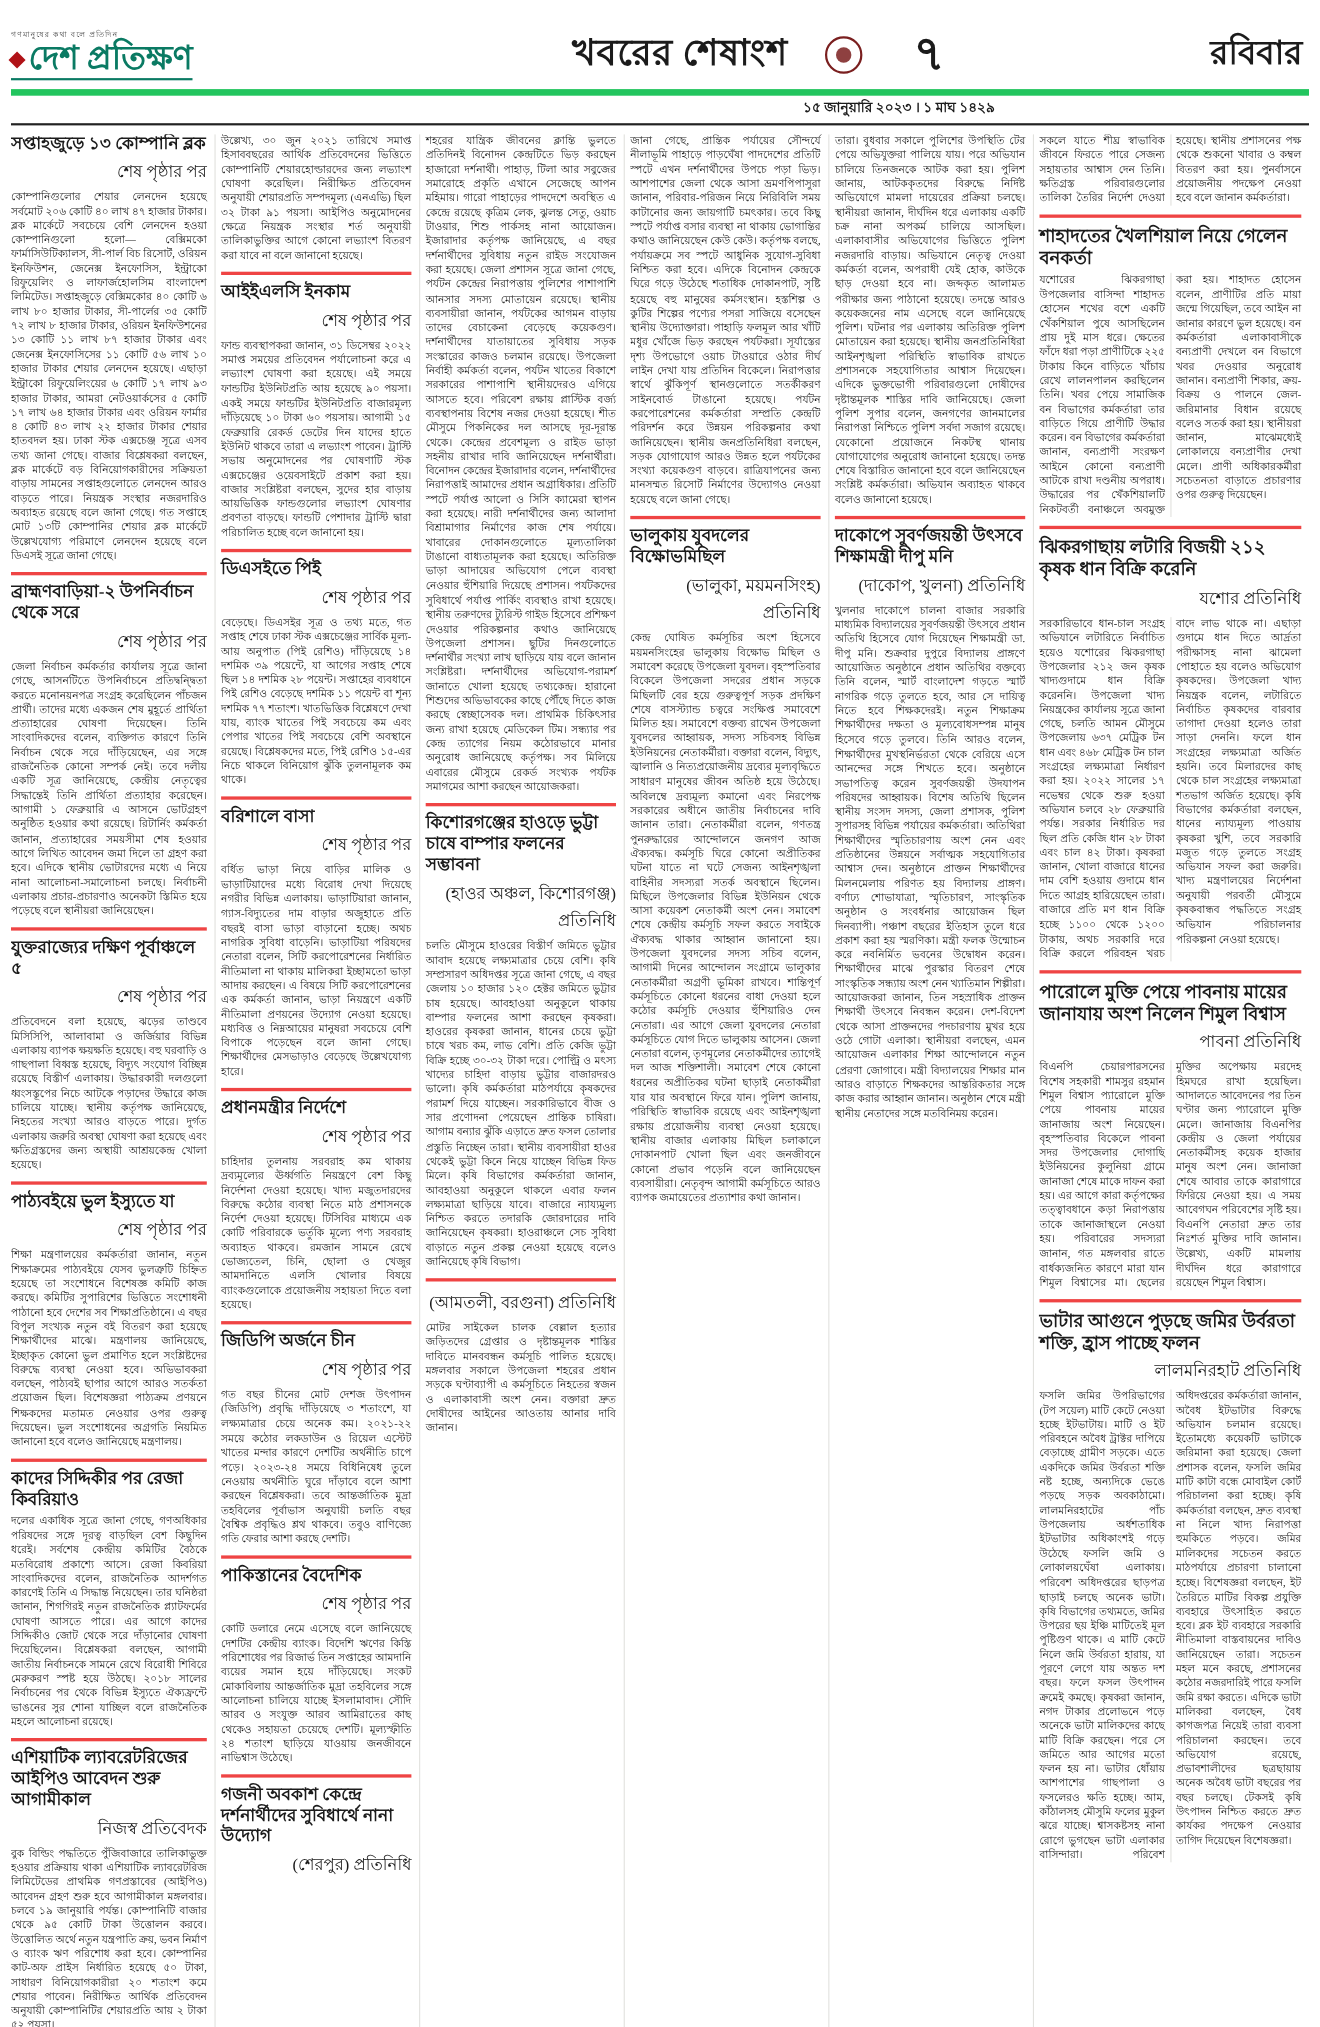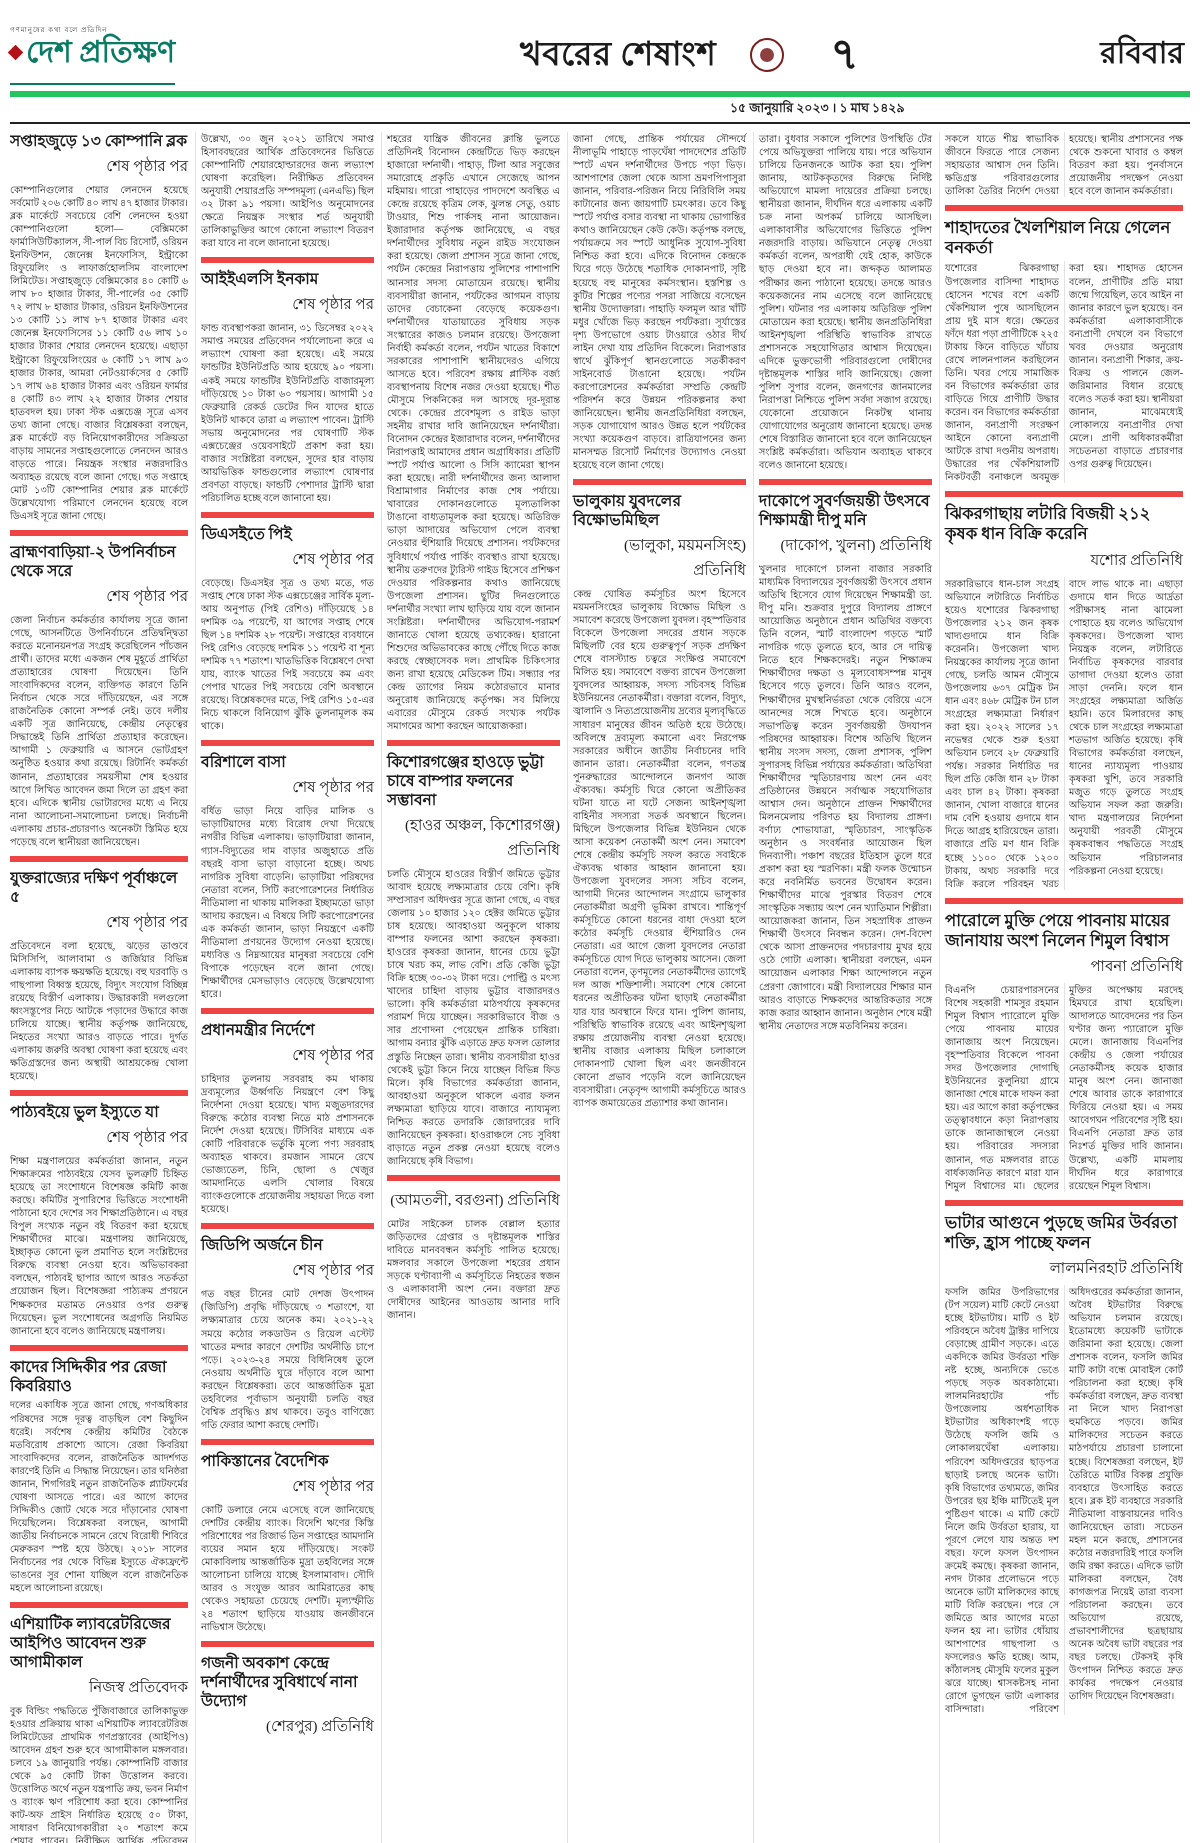--- a/index.html
+++ b/index.html
@@ -3,40 +3,40 @@
 <meta charset="utf-8">
 <style>
   html,body { margin:0; padding:0; background:#f2f2ee; }
   body { width:1200px; height:1843px; font-family:"Liberation Serif","DejaVu Serif",serif; color:#1b1b1b; }
   .page { width:1200px; height:1843px; box-sizing:border-box; background:#ffffff; padding:24px 10px 6px 10px; overflow:hidden; }
 
   
   .masthead-row { display:flex; align-items:center; }
   .brand { width:300px; }
   .brand-tagline { font-size:7px; color:#444; letter-spacing:1px; margin-bottom:1px; }
-  .brand-name { display:flex; align-items:center; gap:5px; border-bottom:2px solid #0a7a63; padding-bottom:16px; width:fit-content; }
+  .brand-name { display:flex; align-items:center; gap:5px; border-bottom:2px solid #0a7a63; padding-bottom:2px; width:fit-content; }
   .brand-mark { width:11px; height:11px; background:#b01217; display:inline-block; transform:rotate(45deg); }
   .brand-text { font-size:30px; font-weight:bold; color:#0a7a63; line-height:1; }
   .section-title { margin-left:210px; font-size:33px; font-weight:bold; line-height:1; letter-spacing:0.5px; }
   .emblem { margin-left:34px; width:30px; height:30px; border-radius:50%; border:2px solid #7a1f1f; display:flex; align-items:center; justify-content:center; }
   .emblem-inner { width:14px; height:14px; border-radius:50%; background:#7a1f1f; opacity:.85; }
   .page-number { margin-left:46px; font-size:44px; font-weight:bold; line-height:.9; }
   .weekday { margin-left:auto; font-size:30px; font-weight:bold; padding-right:6px; }
 
   .date-rule { margin-top:6px; border-top:6px solid #22c55e; border-bottom:2px solid #222; padding:2px 0 3px 0; }
   .date-line { display:block; margin-left:720px; font-size:12.5px; font-weight:bold; }
 
   
   .columns { display:flex; margin-top:8px; height:1738px; overflow:hidden; }
   .col { width:186px; box-sizing:border-box; padding:0 7px 0 5px; border-right:1px solid #e2e2de; }
   .col:first-child { padding-left:0; }
   .col-double { width:250px; border-right:none; }
 
   .art { margin-bottom:8px; }
-  .art.rule { border-top:6px solid #ef4444; padding-top:7px; }
+  .art.rule { border-top:3px solid #ef4444; padding-top:7px; }
   .headline { font-weight:bold; font-size:15.5px; line-height:1.22; text-align:left; margin:0 0 3px 0; }
   .col-double .headline { font-size:16.5px; }
   .dateline { font-weight:normal; font-size:15px; text-align:right; margin:0 0 4px 0; }
   .art-body { font-size:9.6px; line-height:1.36; text-align:justify; word-break:break-word; }
   .col-double .art-body { column-count:2; column-gap:10px; column-rule:1px solid #e2e2de; }
 </style>
 </head>
 <body>
 
 <div class="page">

